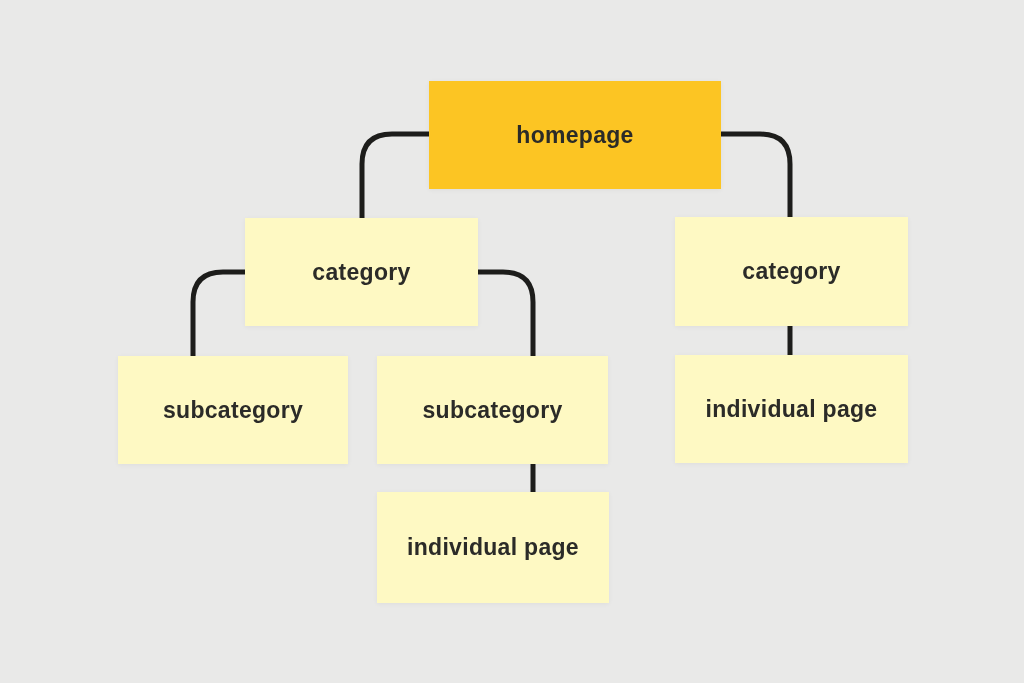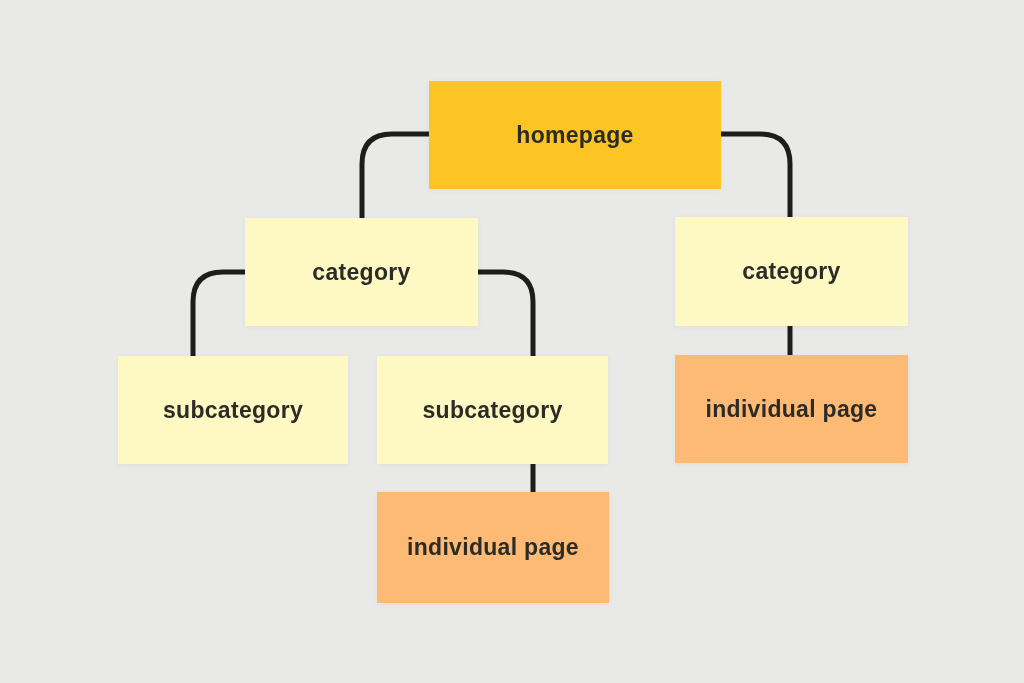--- a/index.html
+++ b/index.html
@@ -42,21 +42,21 @@
     box-shadow: 0 1px 5px rgba(0,0,0,0.05);
   }
   .node span {
     font-size: 23px;
     font-weight: 700;
     letter-spacing: 0.3px;
     color: #2b2b28;
   }
   .node-white   { background: #fef9c3; }
   .node-yellow  { background: #fcc523; }
-  .node-salmon  { background: #fdba74; }
+  .node-salmon  { background: #fef9c3; }
 
   .n-homepage        { left: 429px; top:  81px; width: 292px; height: 108px; }
   .n-category-left   { left: 245px; top: 218px; width: 233px; height: 108px; }
   .n-category-right  { left: 675px; top: 217px; width: 233px; height: 109px; }
   .n-subcat-left     { left: 118px; top: 356px; width: 230px; height: 108px; }
   .n-subcat-middle   { left: 377px; top: 356px; width: 231px; height: 108px; }
   .n-indiv-middle    { left: 377px; top: 492px; width: 232px; height: 111px; }
   .n-indiv-right     { left: 675px; top: 355px; width: 233px; height: 108px; }
 </style>
 </head>

